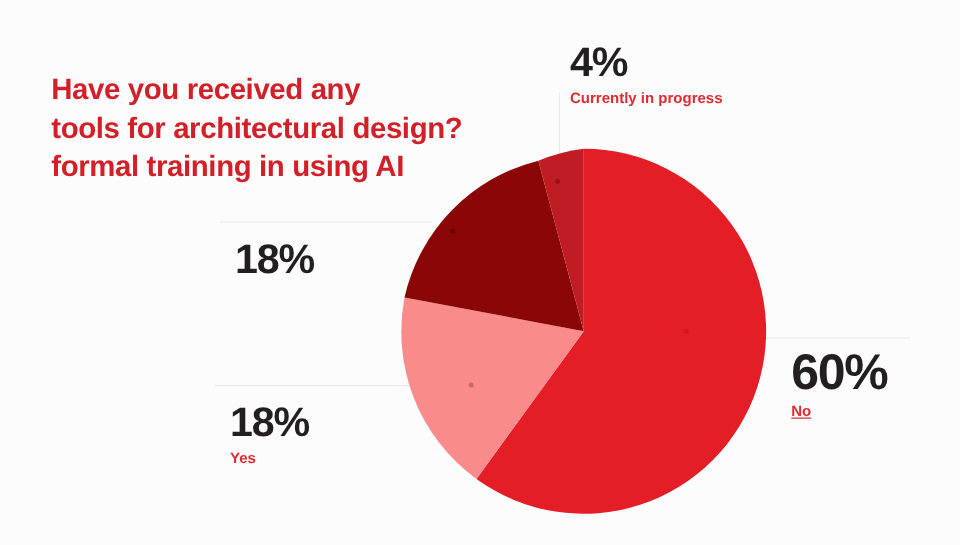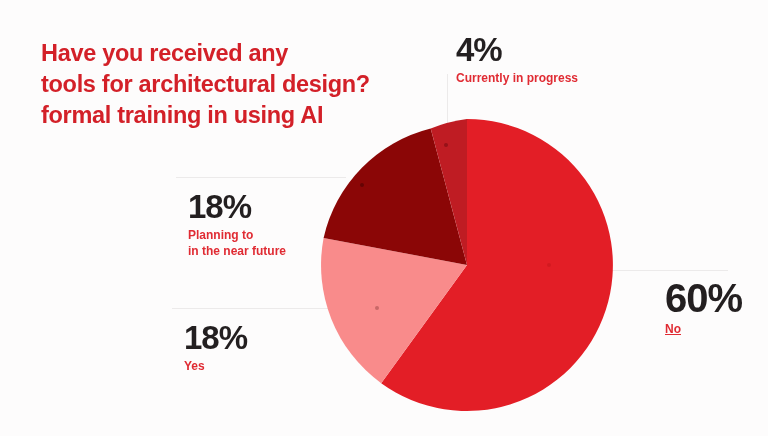--- a/index.html
+++ b/index.html
@@ -18,21 +18,21 @@
     position: absolute;
     inset: 0;
     width: 768px;
     height: 436px;
   }
 
   
   .title {
     position: absolute;
     left: 41px;
-    top: 38px;
+    top: 56px;
     width: 340px;
     color: #d32028;
     font-size: 23.5px;
     font-weight: bold;
     line-height: 1.32;
     letter-spacing: -0.3px;
   }
   .title-line { display: block; white-space: nowrap; }
 
   
@@ -81,21 +81,21 @@
 
   .callout-progress { left: 456px; top: 33px; }
   .callout-progress .value { font-size: 33px; }
 
   .callout-planning { left: 188px; top: 190px; }
   .callout-planning .value { font-size: 33px; }
 
   .callout-yes { left: 184px; top: 321px; }
   .callout-yes .value { font-size: 33px; }
 
-  .callout-no { left: 633px; top: 278px; margin-left: 32px; }
+  .callout-no { left: 633px; top: 278px; }
   .callout-no .value { font-size: 40px; }
   .callout-no .name { margin-top: 3px; text-decoration: underline; }
 </style>
 </head>
 <body>
 
 <div id="infographic">
 
   <div class="title">
     <span class="title-line">Have you received any</span>
@@ -128,24 +128,20 @@
 
     <div class="callout callout-progress">
       <span class="value">4%</span>
       <span class="name">
         <span class="name-line">Currently in progress</span>
       </span>
     </div>
 
     <div class="callout callout-planning">
       <span class="value">18%</span>
-      <span class="name">
-        <span class="name-line">Planning to</span>
-        <span class="name-line">in the near future</span>
-      </span>
     </div>
 
     <div class="callout callout-yes">
       <span class="value">18%</span>
       <span class="name">
         <span class="name-line">Yes</span>
       </span>
     </div>
 
     <div class="callout callout-no">

